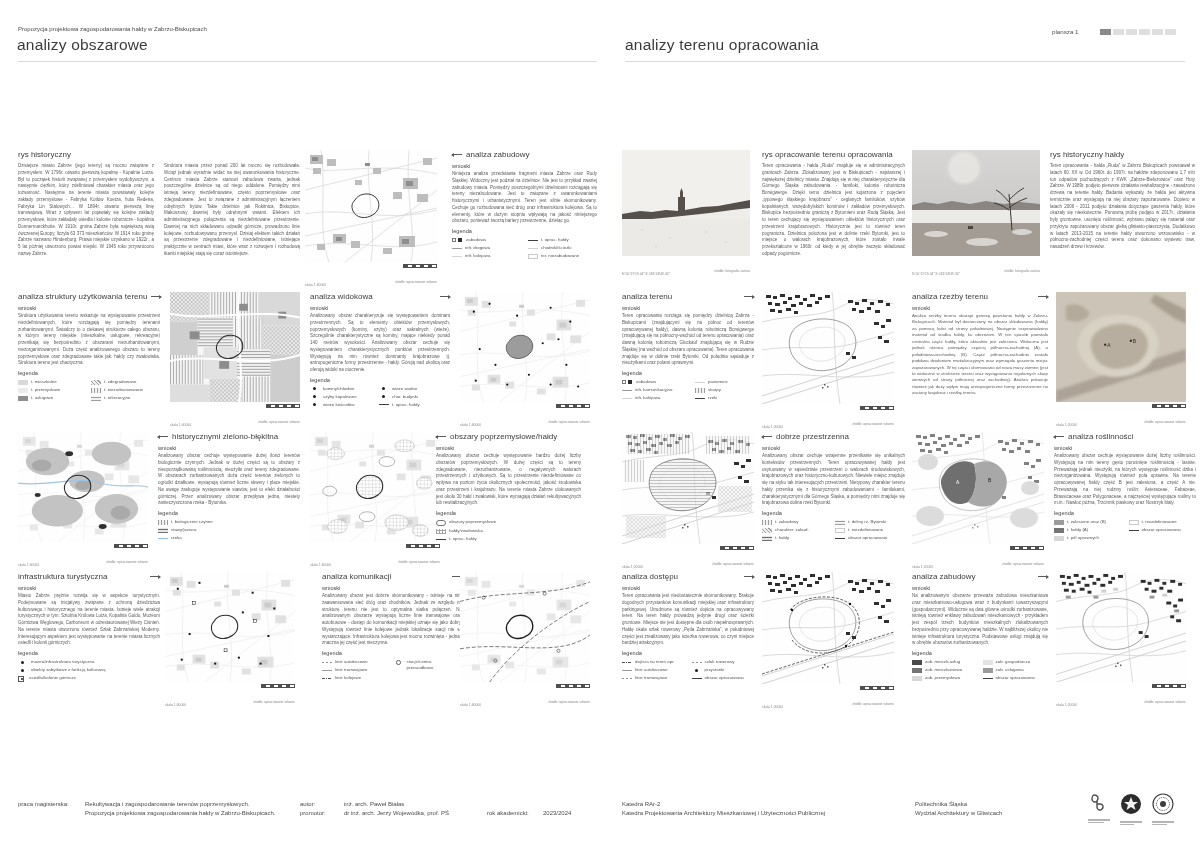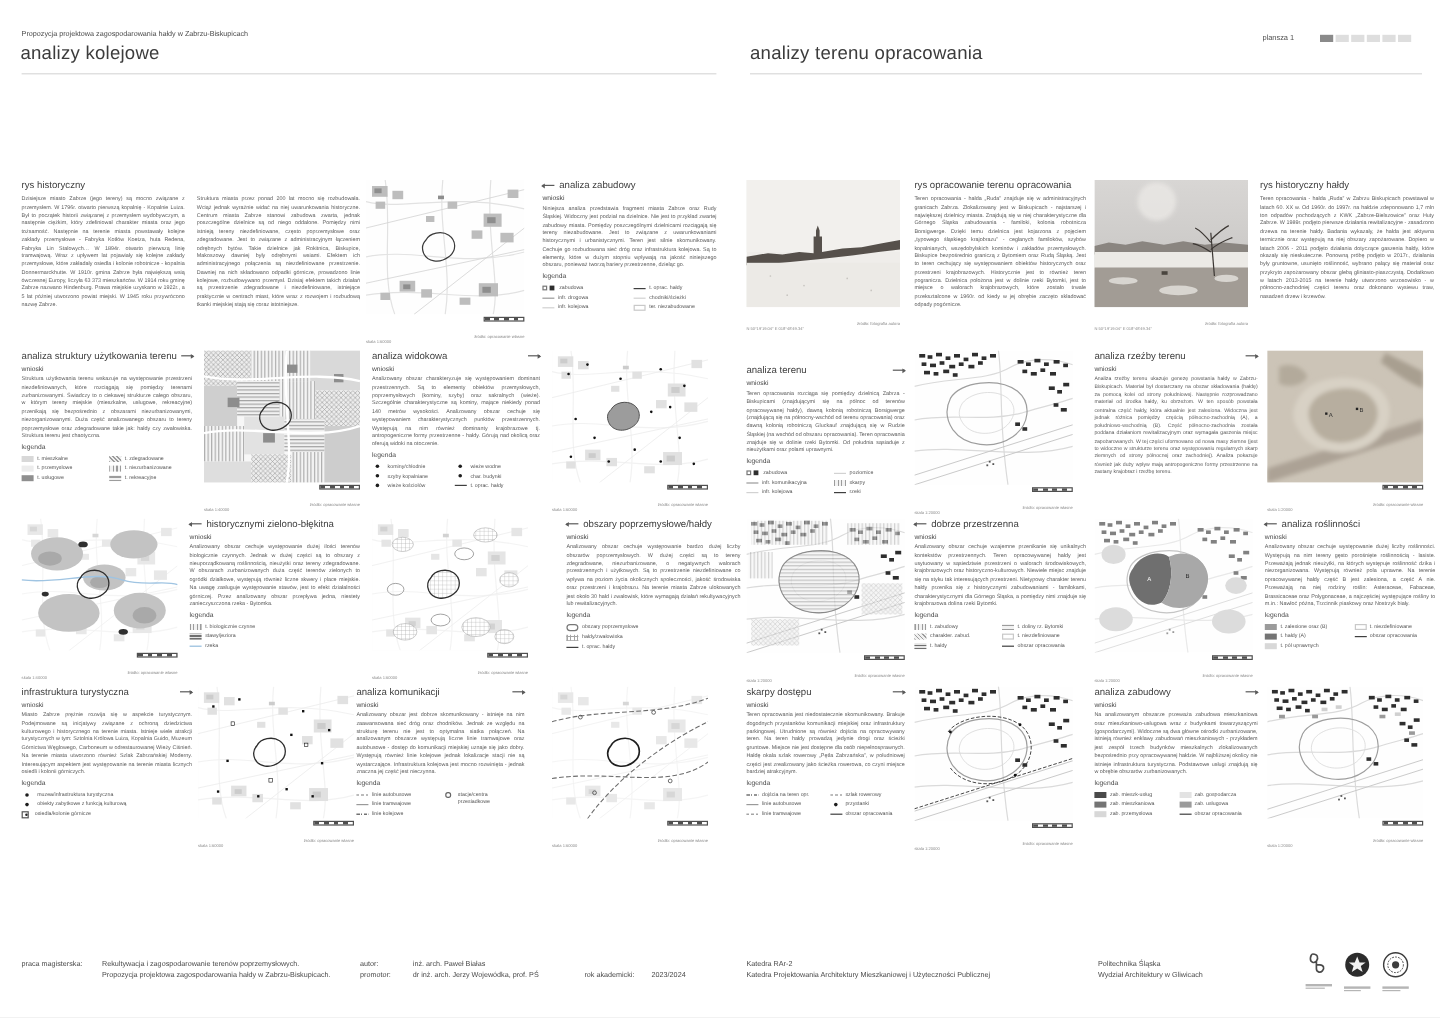--- a/index.html
+++ b/index.html
@@ -189,21 +189,21 @@
         <g fill="#555">
             <rect x="62" y="92" width="1.5" height="1.5"></rect>
             <rect x="65" y="94" width="1.5" height="1.5"></rect>
             <rect x="60" y="95" width="1.5" height="1.5"></rect>
           </g>
       </symbol>
     </defs>
   </svg>
 
   <div class="project-label">Propozycja projektowa zagospodarowania hałdy w Zabrzu-Biskupicach</div>
-  <div class="bigtitle" style="left:17px;top:36px">analizy kolejowe</div>
+  <div class="bigtitle" style="left:17px;top:36px">analizy obszarowe</div>
   <div class="bigtitle" style="left:625px;top:36px">analizy terenu opracowania</div>
   <div class="rule" style="left:18px;top:61px;width:579px"></div>
   <div class="rule" style="left:625px;top:61px;width:560px"></div>
   <div class="plansza">plansza 1</div>
   <div class="pbar">
     <span class="on"></span>
       <span></span>
       <span></span>
       <span></span>
       <span></span>
@@ -493,21 +493,21 @@
           <ellipse cx="20" cy="60" rx="7" ry="5"></ellipse>
           <ellipse cx="58" cy="86" rx="8" ry="5"></ellipse>
         </g>
     </svg>
     <div class="mcap">
       <span class="skala">skala 1:60000</span>
       <span class="mcr"><span class="sbar"></span><span class="msrc">źródło:   opracowanie własne</span></span>
     </div>
   </div>
 
-  <div class="panel" style="left:472px;top:432px;width:145px">
+  <div class="panel" style="left:436px;top:432px;width:145px">
     <div class="ptitle">
         <span class="ptr ptr-l"></span>
         <span class="tt">obszary poprzemysłowe/hałdy</span>
       </div>
     <div class="sec">wnioski</div>
     <div class="body">Analizowany obszar cechuje występowanie bardzo dużej liczby obszarów poprzemysłowych. W dużej części są to tereny zdegradowane, niezurbanizowane, o negatywnych walorach przestrzennych i użytkowych. Są to przestrzenie niezdefiniowane co wpływa na poziom życia okolicznych społeczności, jakość środowiska oraz przestrzeni i krajobrazu. Na terenie miasta Zabrze ulokowanych jest około 30 hałd i zwałowisk, które wymagają działań rekultywacyjnych lub rewitalizacyjnych.</div>
     <div class="sec">legenda</div>
     <div class="leg">
       <div class="leg-col" style="width:110px">
         <div class="li">
@@ -576,21 +576,21 @@
           <rect x="90" y="48" width="3" height="3"></rect>
           <rect x="60" y="78" width="3" height="3"></rect>
         </g>
     </svg>
     <div class="mcap">
       <span class="skala">skala 1:60000</span>
       <span class="mcr"><span class="sbar"></span><span class="msrc">źródło:   opracowanie własne</span></span>
     </div>
   </div>
 
-  <div class="panel" style="left:297px;top:572px;width:140px">
+  <div class="panel" style="left:322px;top:572px;width:140px">
     <div class="ptitle sb">
         <span class="tt">analiza komunikacji</span>
         <span class="ptr ptr-r"></span>
       </div>
     <div class="sec">wnioski</div>
     <div class="body">Analizowany obszar jest dobrze skomunikowany - istnieje na nim zaawansowana sieć dróg oraz chodników. Jednak ze względu na strukturę terenu nie jest to optymalna siatka połączeń. Na analizowanym obszarze występują liczne linie tramwajowe oraz autobusowe - dostęp do komunikacji miejskiej uznaje się jako dobry. Występują również linie kolejowe jednak lokalizacje stacji nie są wystarczające. Infrastruktura kolejowa jest mocno rozwinięta - jednak znaczna jej część jest nieczynna.</div>
     <div class="sec">legenda</div>
     <div class="leg">
       <div class="leg-col" style="width:64px">
         <div class="li">
@@ -696,21 +696,21 @@
     </div>
   </div>
 
   <div class="panel" style="left:1050px;top:150px;width:145px">
     <div class="ptitle">
         <span class="tt">rys historyczny hałdy</span>
       </div>
     <div class="body">Teren opracowania - hałda „Ruda” w Zabrzu Biskupicach powstawał w latach 60. XX w. Od 1960r. do 1997r. na hałdzie zdeponowano 1,7 mln ton odpadów pochodzących z KWK „Zabrze-Bielszowice” oraz Huty Zabrze. W 1989r. podjęto pierwsze działania rewitalizacyjne - zasadzono drzewa na terenie hałdy. Badania wykazały, że hałda jest aktywna termicznie oraz występują na niej obszary zapożarowane. Dopiero w latach 2006 - 2011 podjęto działania dotyczące gaszenia hałdy, które okazały się nieskuteczne. Ponowną próbę podjęto w 2017r., działania były gruntowne, usunięto roślinność, wybrano palący się materiał oraz przykryto zapożarowany obszar glebą gliniasto-piaszczystą. Dodatkowo w latach 2013-2015 na terenie hałdy utworzono wrzosowisko - w północno-zachodniej części terenu oraz dokonano wysiewu traw, nasadzeń drzew i krzewów.</div>
   </div>
 
-  <div class="panel" style="left:622px;top:304px;width:132px">
+  <div class="panel" style="left:622px;top:292px;width:132px">
     <div class="ptitle sb">
         <span class="tt">analiza terenu</span>
         <span class="ptr ptr-r"></span>
       </div>
     <div class="sec">wnioski</div>
     <div class="body">Teren opracowania rozciąga się pomiędzy dzielnicą Zabrza - Biskupicami (znajdującymi się na północ od terenów opracowywanej hałdy), dawną kolonią robotniczą Borsigwerge (znajdującą się na północny-wschód od terenu opracowania) oraz dawną kolonią robotniczą Gluckauf znajdującą się w Rudzie Śląskiej (na wschód od obszaru opracowania). Teren opracowania znajduje się w dolinie rzeki Bytomki. Od południa sąsiaduje z nieużytkami oraz polami uprawnymi.</div>
     <div class="sec">legenda</div>
     <div class="leg">
       <div class="leg-col" style="width:66px">
         <div class="li">
@@ -896,21 +896,21 @@
         <div class="li">
             <span class="sw line dark"></span>
             <span class="lbl">obszar opracowania</span>
           </div>
       </div>
     </div>
   </div>
 
   <div class="panel" style="left:622px;top:572px;width:132px">
     <div class="ptitle sb">
-        <span class="tt">skarpy dostępu</span>
+        <span class="tt">analiza dostępu</span>
         <span class="ptr ptr-r"></span>
       </div>
     <div class="sec">wnioski</div>
     <div class="body">Teren opracowania jest niedostatecznie skomunikowany. Brakuje dogodnych przystanków komunikacji miejskiej oraz infrastruktury parkingowej. Utrudnione są również dojścia na opracowywany teren. Na teren hałdy prowadzą jedynie drogi oraz ścieżki gruntowe. Miejsce nie jest dostępne dla osób niepełnosprawnych. Hałdę okala szlak rowerowy „Pętla Zabrzańska”, w południowej części jest zrealizowany jako ścieżka rowerowa, co czyni miejsce bardziej atrakcyjnym.</div>
     <div class="sec">legenda</div>
     <div class="leg">
       <div class="leg-col" style="width:64px">
         <div class="li">
             <span class="sw line dashdot"></span>
             <span class="lbl">dojścia na teren opr.</span>

